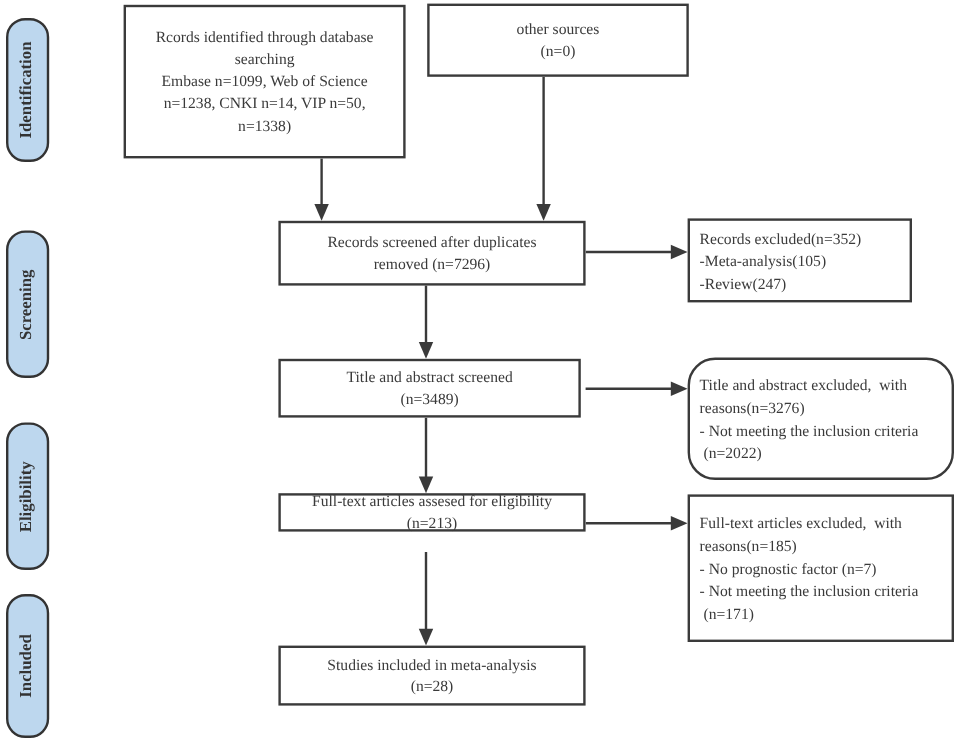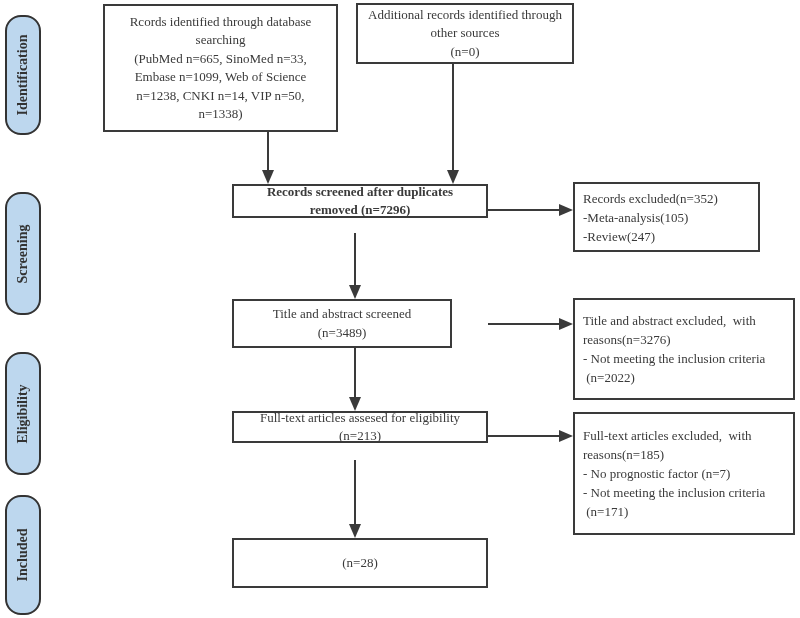--- a/index.html
+++ b/index.html
@@ -101,65 +101,64 @@
   <div class="stage" style="left:5px; top:352px; height:123px;">
     <span>Eligibility</span>
   </div>
   <div class="stage" style="left:5px; top:495px; height:120px;">
     <span>Included</span>
   </div>
 
   <div class="box center" style="left:103px; top:4px; width:235px; height:128px;">
       <div class="tline">Rcords identified through database</div>
       <div class="tline">searching</div>
-      <div class="tline">(PubMed n=665, SinoMed n=33,</div>
       <div class="tline">Embase n=1099, Web of Science</div>
       <div class="tline">n=1238, CNKI n=14, VIP n=50,</div>
       <div class="tline">n=1338)</div>
     </div>
 
   <div class="box center" style="left:356px; top:3px; width:218px; height:61px;">
-      <div class="tline">Additional records identified through</div>
       <div class="tline">other sources</div>
       <div class="tline">(n=0)</div>
     </div>
 
-  <div class="box center" style="left:232px; top:184px; width:256px; height:34px;font-weight:bold;">
+  <div class="box center" style="left:232px; top:184px; width:256px; height:54px;">
       <div class="tline">Records screened after duplicates</div>
       <div class="tline">removed (n=7296)</div>
     </div>
 
   <div class="box left" style="left:573px; top:182px; width:187px; height:70px;">
       <div class="tline">Records excluded(n=352)</div>
       <div class="tline">-Meta-analysis(105)</div>
       <div class="tline">-Review(247)</div>
     </div>
 
-  <div class="box center" style="left:232px; top:299px; width:220px; height:49px;">
+  <div class="box center" style="left:232px; top:299px; width:252px; height:49px;">
       <div class="tline">Title and abstract screened</div>
       <div class="tline">(n=3489)</div>
     </div>
 
-  <div class="box left" style="left:573px; top:298px; width:222px; height:102px;">
+  <div class="box left" style="left:573px; top:298px; width:222px; height:102px;border-radius:23px;">
       <div class="tline">Title and abstract excluded,  with</div>
       <div class="tline">reasons(n=3276)</div>
       <div class="tline">- Not meeting the inclusion criteria</div>
       <div class="tline"> (n=2022)</div>
     </div>
 
   <div class="box center" style="left:232px; top:411px; width:256px; height:32px;">
       <div class="tline">Full-text articles assesed for eligibility</div>
       <div class="tline">(n=213)</div>
     </div>
 
   <div class="box left" style="left:573px; top:412px; width:222px; height:123px;">
       <div class="tline">Full-text articles excluded,  with</div>
       <div class="tline">reasons(n=185)</div>
       <div class="tline">- No prognostic factor (n=7)</div>
       <div class="tline">- Not meeting the inclusion criteria</div>
       <div class="tline"> (n=171)</div>
     </div>
 
   <div class="box center" style="left:232px; top:538px; width:256px; height:50px;">
+      <div class="tline">Studies included in meta-analysis</div>
       <div class="tline">(n=28)</div>
     </div>
 
 </div>
 
 </body></html>

